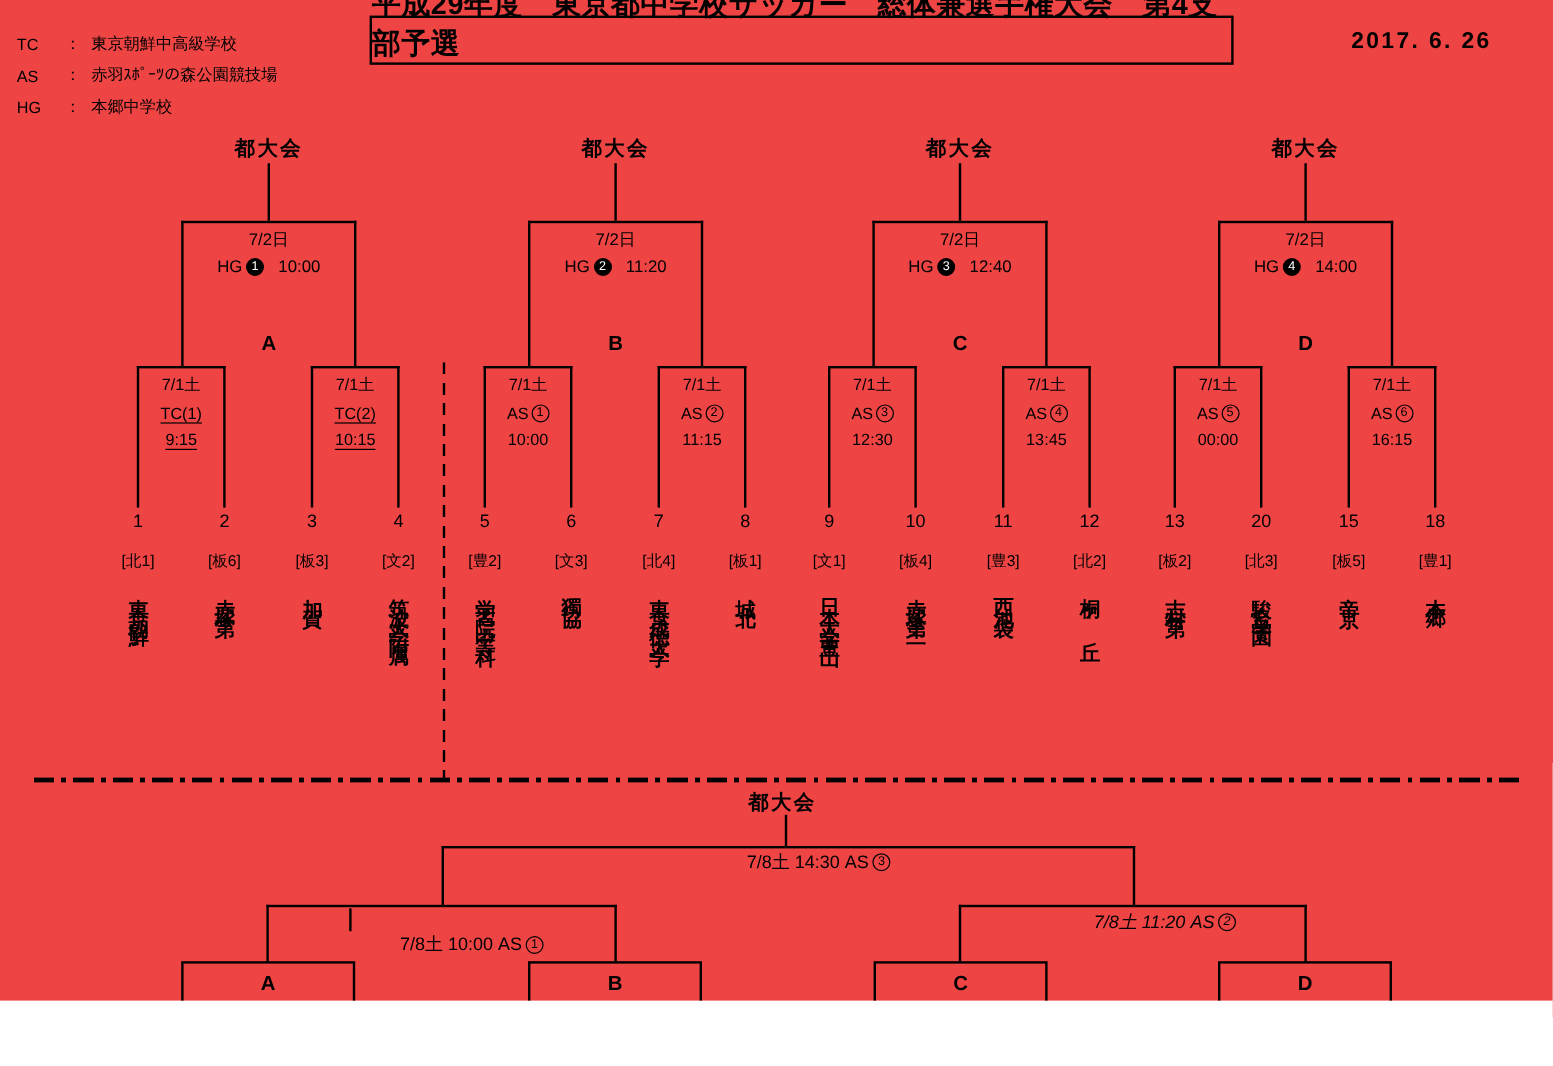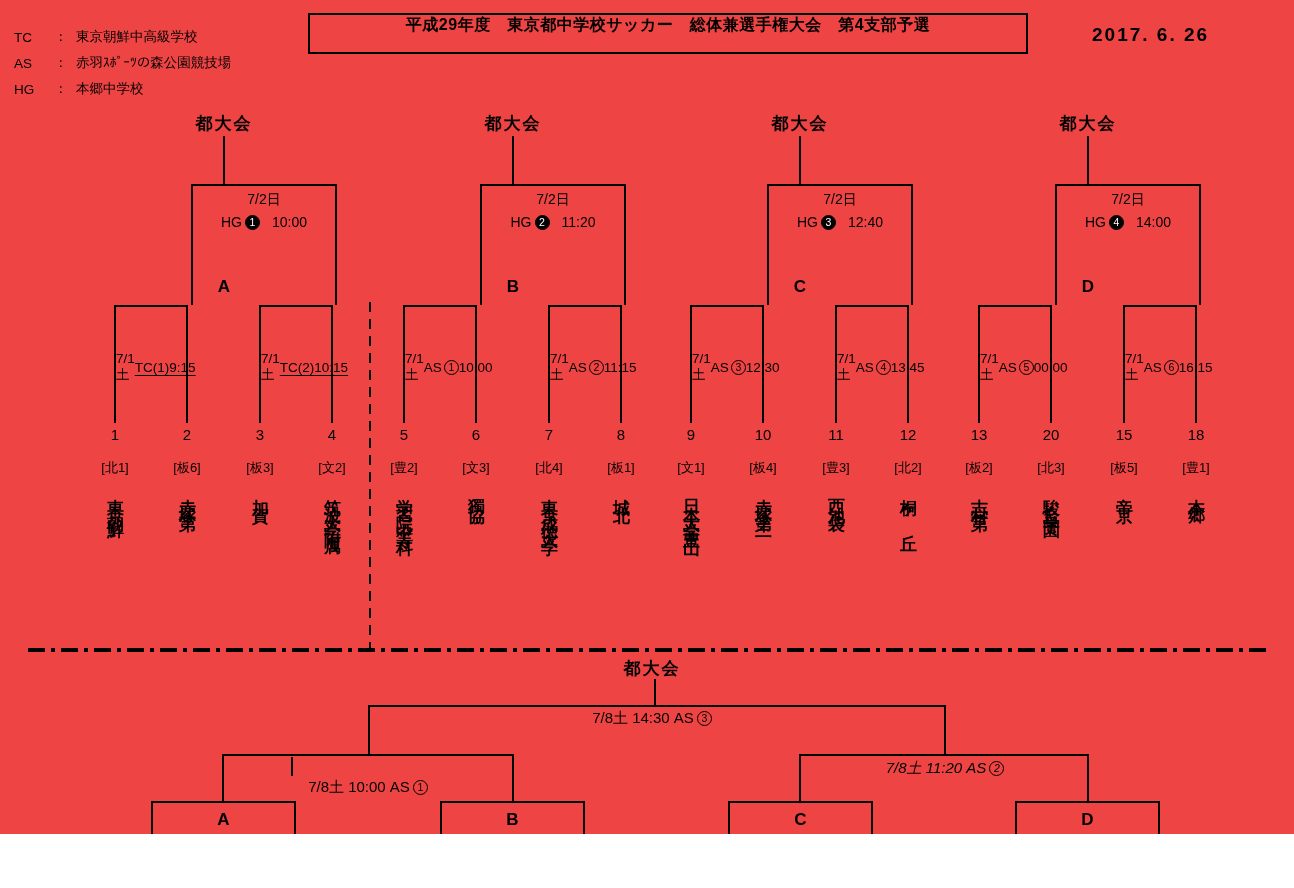--- a/index.html
+++ b/index.html
@@ -5,37 +5,37 @@
   html,body{margin:0;padding:0;background:#fff;}
   .page{position:relative;width:1294px;height:834px;background:#ef4444;overflow:hidden;
         font-family:"Liberation Sans","DejaVu Sans",sans-serif;color:#000;}
 
   
   .legend{position:absolute;left:14px;top:24px;font-size:13.5px;}
   .legend-row{display:flex;align-items:center;height:26px;}
   .legend-abbr{display:inline-block;width:40px;}
   .legend-sep{display:inline-block;width:22px;}
   .title-box{position:absolute;left:308px;top:13px;width:716px;height:37px;border:2px solid #000;
-             display:flex;align-items:flex-start;justify-content:center;font-size:16px;font-weight:700;letter-spacing:.5px;}
-  .date-label{position:absolute;left:1092px;top:24px;font-size:19px;font-weight:700;letter-spacing:2px;}
+             display:flex;align-items:flex-end;justify-content:center;font-size:24px;font-weight:700;letter-spacing:.5px;}
+  .date-label{position:absolute;left:1126px;top:24px;font-size:19px;font-weight:700;letter-spacing:2px;}
 
   
   .bracket{position:absolute;top:110px;width:290px;height:550px;}
   .b0{left:79px}.b1{left:368px}.b2{left:655px}.b3{left:943px}
   .advance{position:absolute;top:2px;width:100%;text-align:center;font-size:17px;font-weight:700;letter-spacing:2px;}
   .adv-line{position:absolute;left:144px;top:26px;width:2px;height:48px;background:#000;}
   .final-box{position:absolute;left:72px;top:74px;width:146px;height:121px;
              border-top:2px solid #000;border-left:2px solid #000;border-right:2px solid #000;
-             display:flex;flex-direction:column;align-items:center;padding-top:5px;box-sizing:border-box;font-size:14px;margin-left:40px;}
+             display:flex;flex-direction:column;align-items:center;padding-top:5px;box-sizing:border-box;font-size:14px;}
   .f-venue-row{margin-top:5px;display:flex;align-items:center;gap:3px;white-space:nowrap;}
   .f-time{margin-left:9px;}
   .group-letter{position:absolute;top:167px;width:100%;text-align:center;font-size:17px;font-weight:700;}
   .semi-box{position:absolute;top:195px;width:74px;height:118px;
             border-top:2px solid #000;border-left:2px solid #000;border-right:2px solid #000;
-            display:flex;flex-direction:row;align-items:center;padding-top:5px;box-sizing:border-box;
+            display:flex;flex-direction:column;align-items:center;padding-top:5px;box-sizing:border-box;
             font-size:13.5px;row-gap:7px;}
   .s1{left:35px}.s2{left:180px}
   .venue-row{display:flex;align-items:center;gap:2px;white-space:nowrap;}
   .u{text-decoration:underline;text-underline-offset:3px;}
   .vnum{display:inline-flex;align-items:center;justify-content:center;width:15px;height:15px;
         border:1.5px solid #000;border-radius:50%;font-size:10.5px;line-height:1;box-sizing:border-box;}
   .vnum.filled{background:#000;color:#fff;border-color:#000;}
   .team{position:absolute;top:316px;width:60px;display:flex;flex-direction:column;align-items:center;}
   .t0{left:6px}.t1{left:78px}.t2{left:151px}.t3{left:223px}
   .t-no{font-size:15px;line-height:18px;}
@@ -49,21 +49,21 @@
   .hsep-dashdot{position:absolute;left:28px;top:648px;width:1240px;height:4px;
                background:repeating-linear-gradient(90deg,#000 0 17px,transparent 17px 23px,#000 23px 27px,transparent 27px 33px);}
 
   
   .po-advance{position:absolute;left:592px;top:657px;width:120px;text-align:center;font-size:17px;font-weight:700;letter-spacing:2px;}
   .po-advline{position:absolute;left:654px;top:679px;width:2px;height:27px;background:#000;}
   .po-conn{position:absolute;border-top:2px solid #000;border-left:2px solid #000;border-right:2px solid #000;box-sizing:border-box;}
   .po-final-conn{left:368px;top:705px;width:578px;height:50px;}
   .po-semi-left{left:222px;top:754px;width:292px;height:48px;}
   .po-semi-right{left:799px;top:754px;width:290px;height:48px;}
-  .po-label{position:absolute;font-size:15px;display:flex;align-items:center;justify-content:center;gap:3px;white-space:nowrap;}
+  .po-label{position:absolute;font-size:15px;display:flex;align-items:center;justify-content:flex-end;gap:3px;white-space:nowrap;}
   .po-final-label{left:562px;top:709px;width:180px;}
   .po-left-label{left:283px;top:778px;width:170px;}
   .po-right-label{left:860px;top:759px;width:170px;font-style:italic;}
   .po-tick{position:absolute;left:291px;top:757px;width:2px;height:19px;background:#000;}
   .po-box{position:absolute;top:801px;width:145px;height:37px;border:2px solid #000;box-sizing:border-box;
           text-align:center;line-height:33px;font-size:17px;font-weight:700;}
   .po-a{left:151px}.po-b{left:440px}.po-c{left:728px}.po-d{left:1015px}
 </style>
 </head>
 <body>

